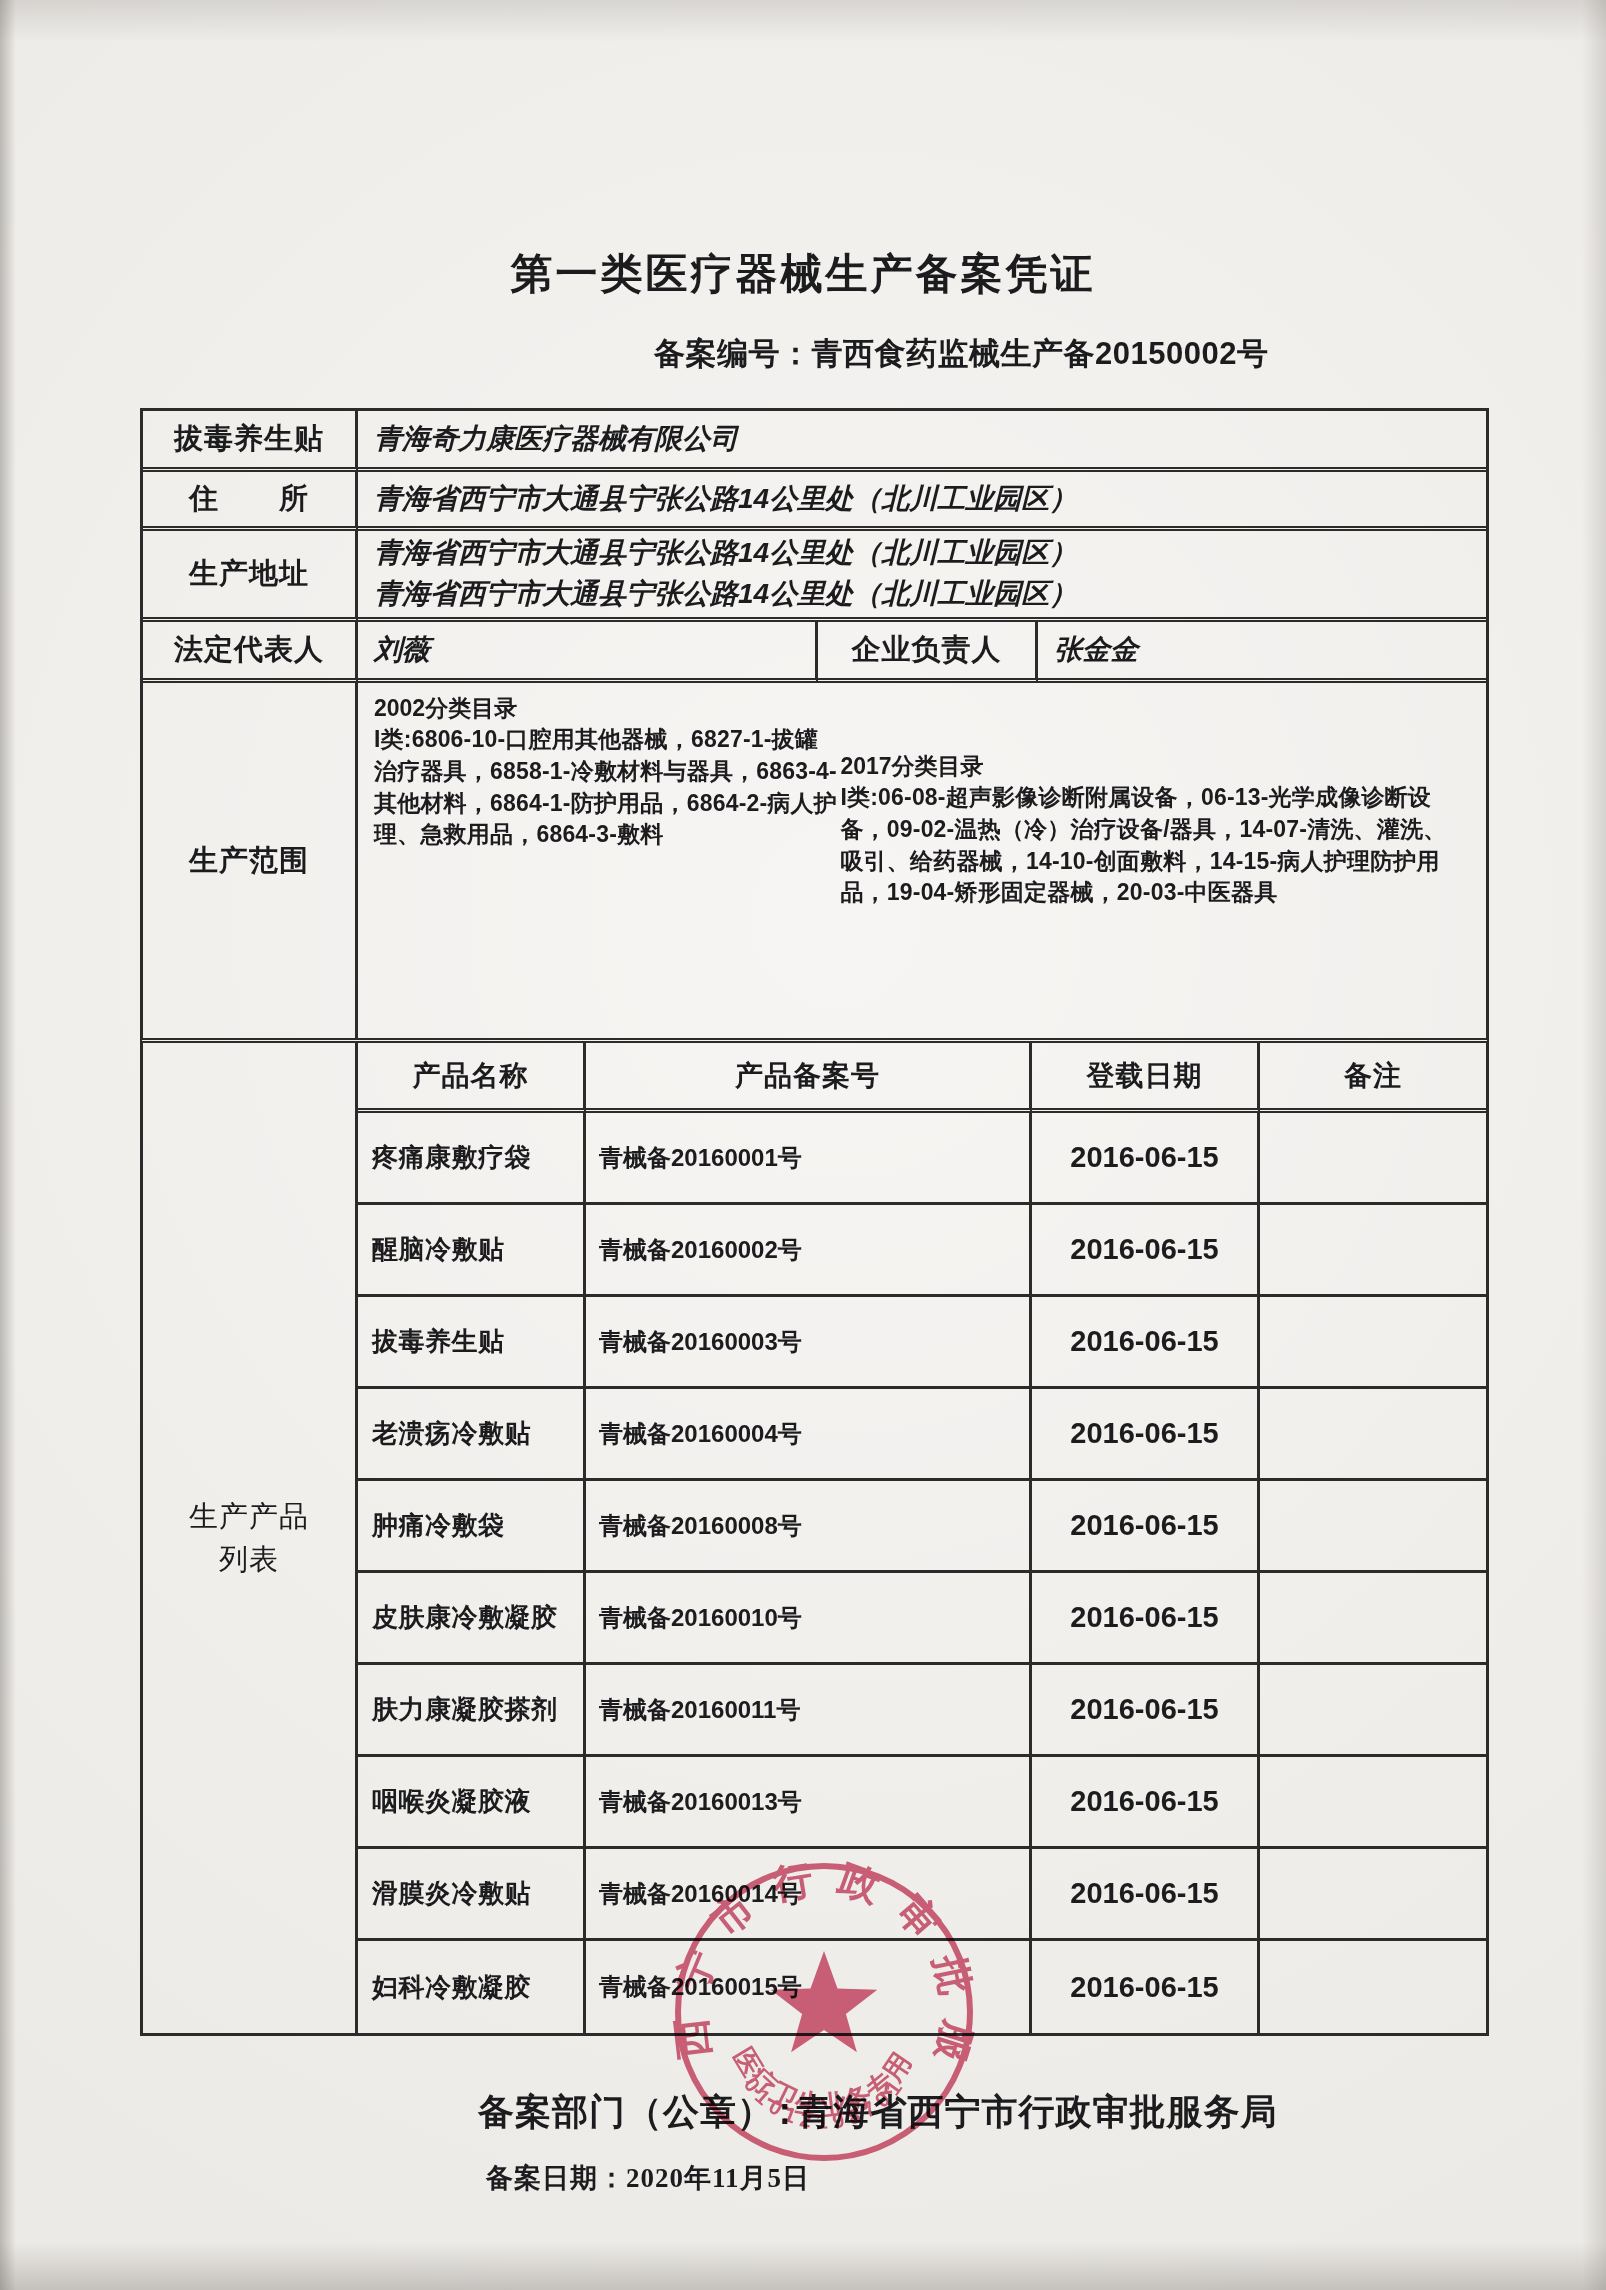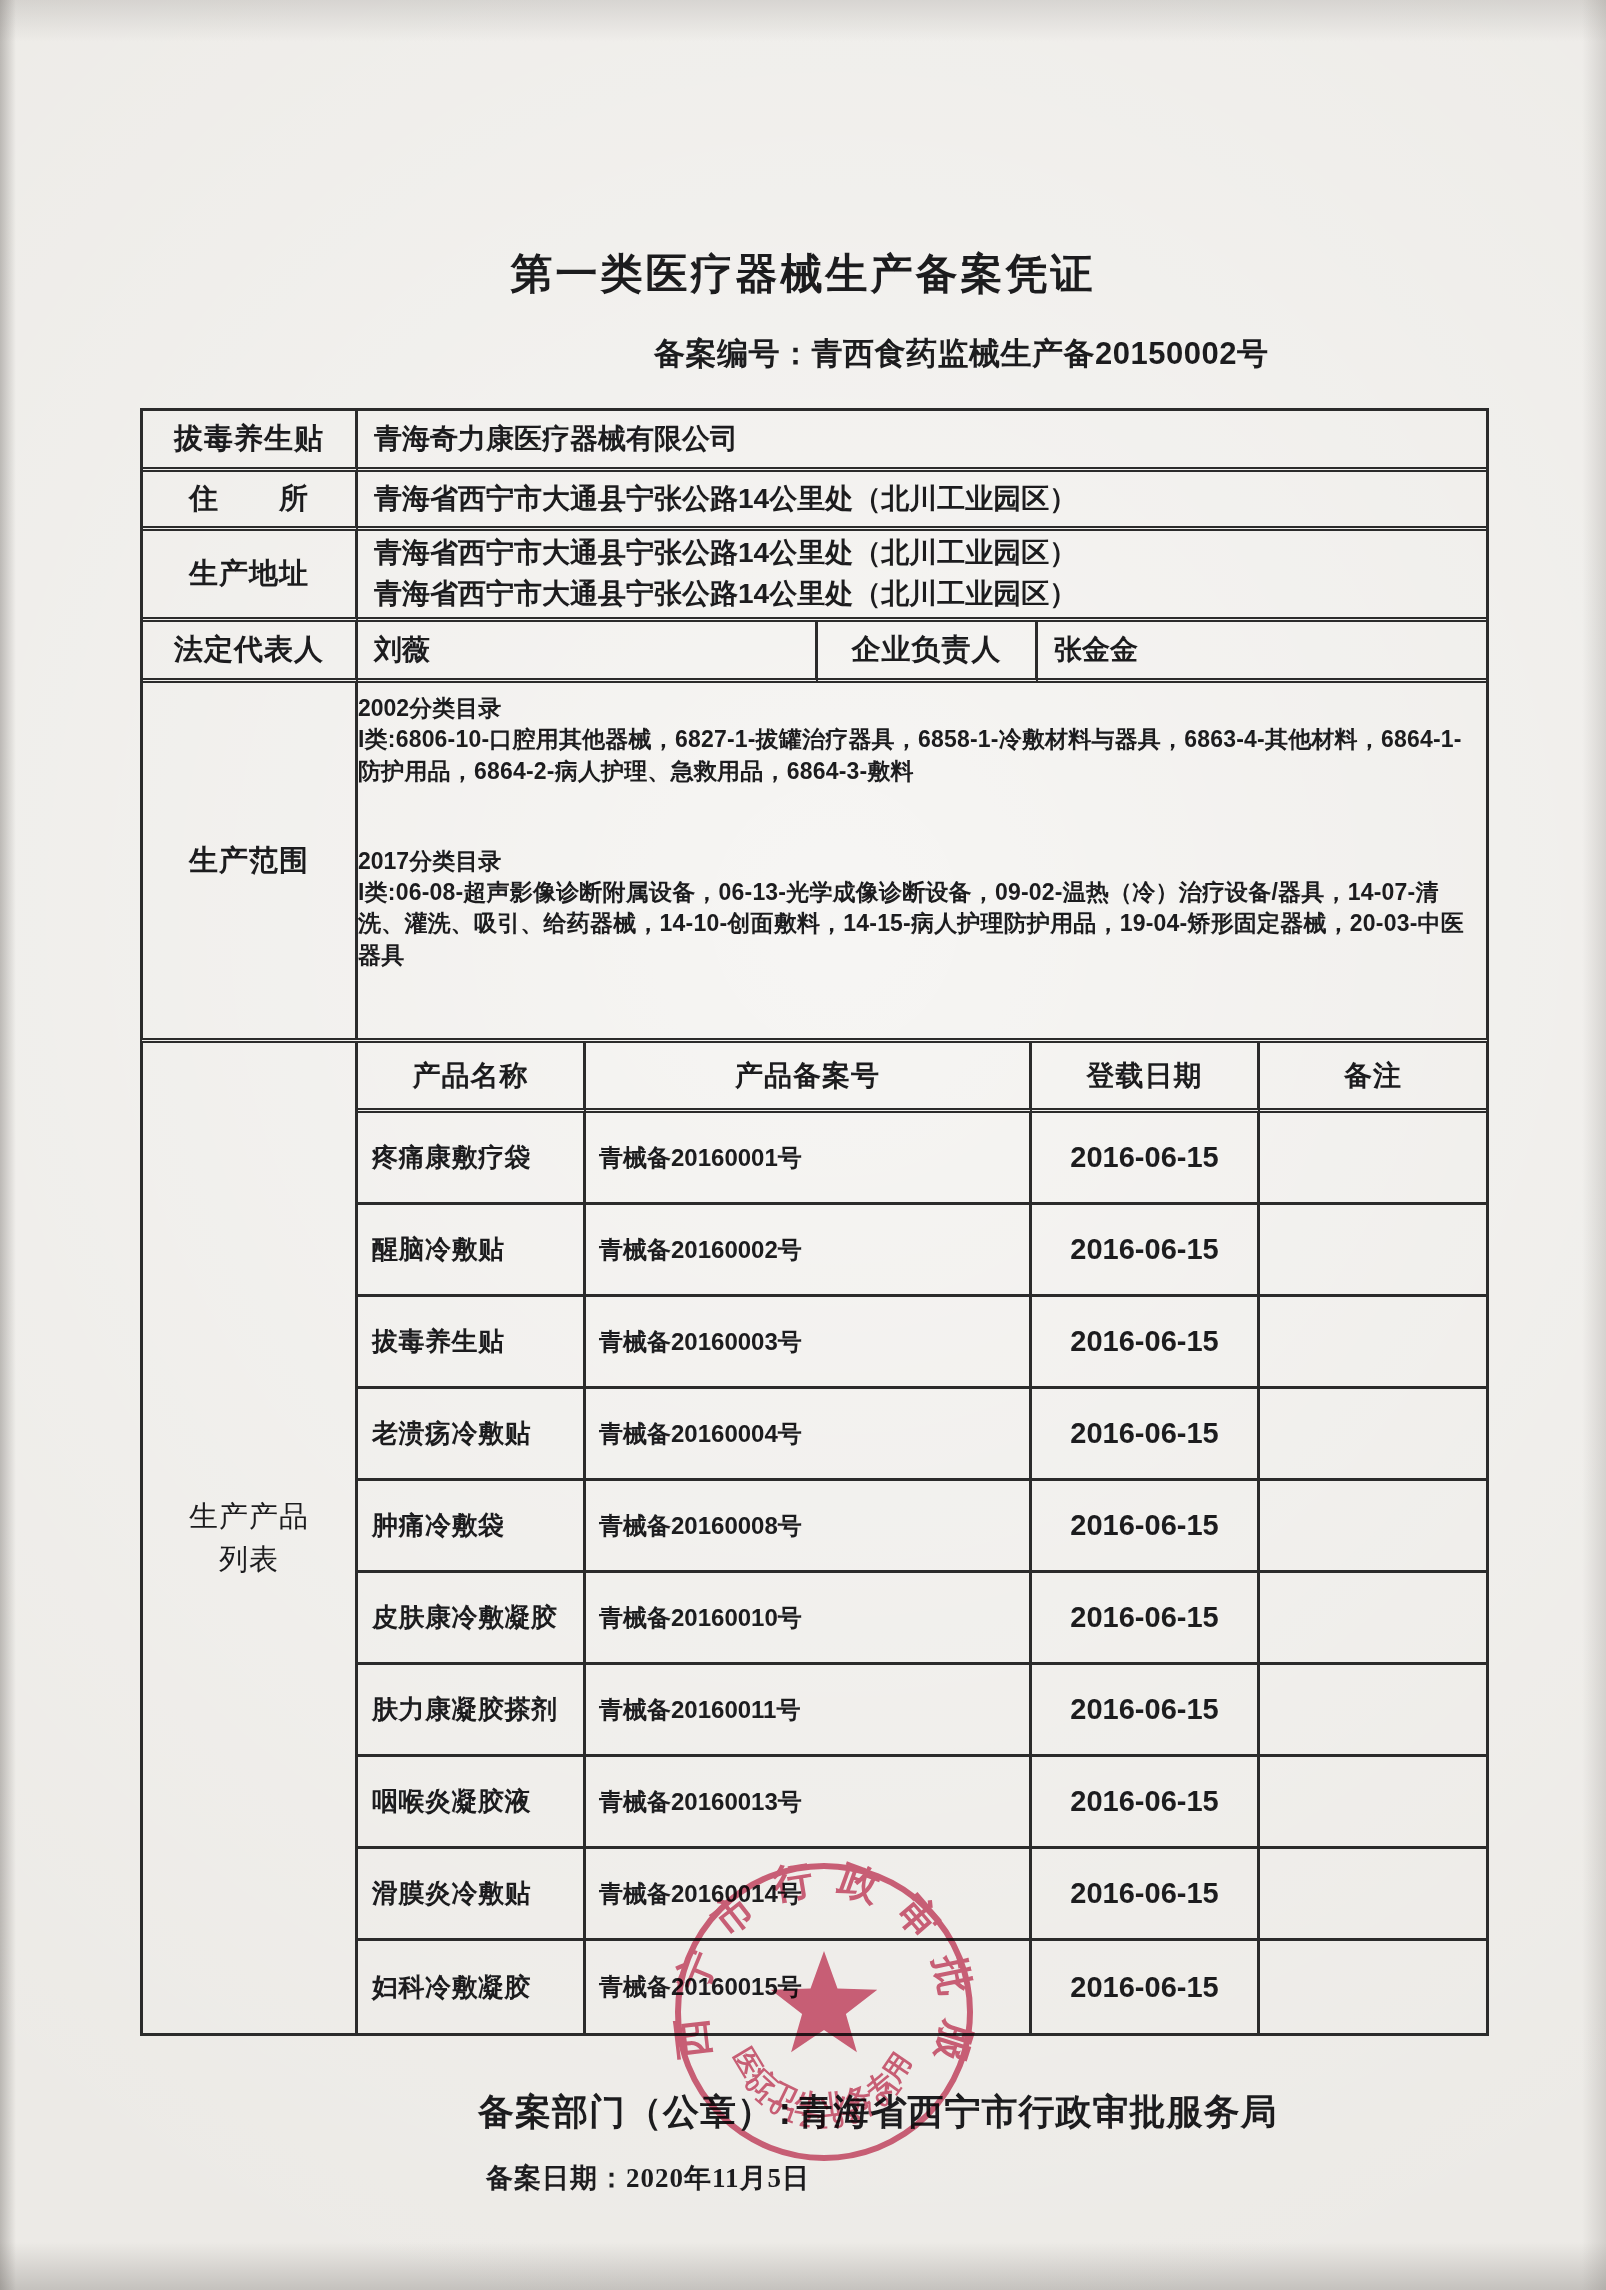--- a/index.html
+++ b/index.html
@@ -53,25 +53,26 @@
   .bbd{border-bottom:5px double var(--line);}
   .bb{border-bottom:3px solid var(--line);}
   .span3{grid-column:span 3;}
   .lbl{
     font-family:var(--serif);font-weight:700;font-size:29px;
     letter-spacing:1px;justify-content:center;text-align:center;
   }
   .val{
     font-family:var(--sans);font-weight:700;font-size:28px;
     padding-left:16px;
+    font-style:italic;
   }
   .val-lines{flex-direction:column;align-items:flex-start;justify-content:center;line-height:1.45;}
   .scope-cell{
-    align-items:flex-start;flex-direction:column;justify-content:flex-start;
-    padding:10px 18px 0 0;
+    align-items:flex-start;justify-content:flex-start;
+    padding:10px 18px 0 16px;
   }
   .cat-title{font-family:var(--sans);font-weight:700;font-size:23px;line-height:1.35;}
   .cat-items{font-family:var(--sans);font-weight:700;font-size:23px;line-height:1.38;letter-spacing:.2px;}
   .cat-block2{margin-top:58px;}
   .span-col{
     grid-row:1 / span 11;grid-column:1;
     flex-direction:column;justify-content:center;
     font-family:var(--serif);font-weight:400;font-size:29px;
     letter-spacing:1px;line-height:1.5;
   }

